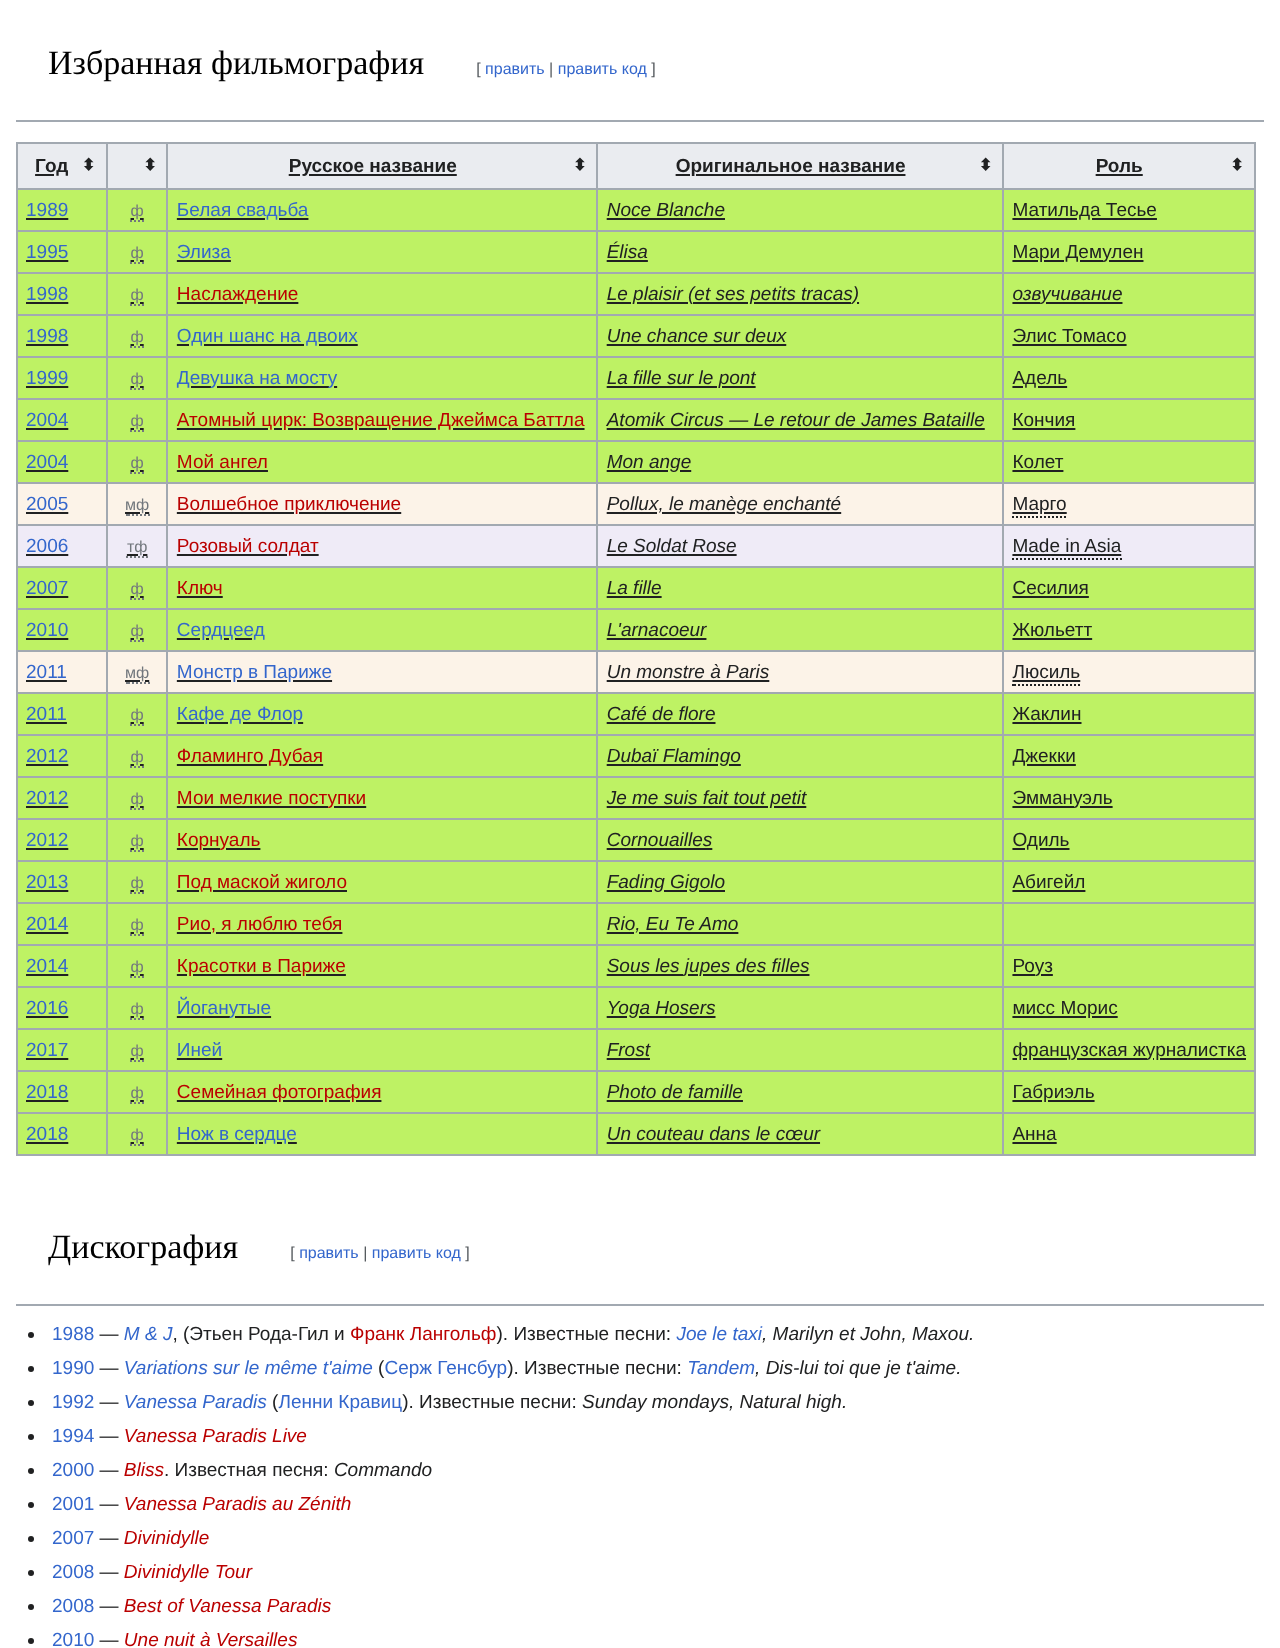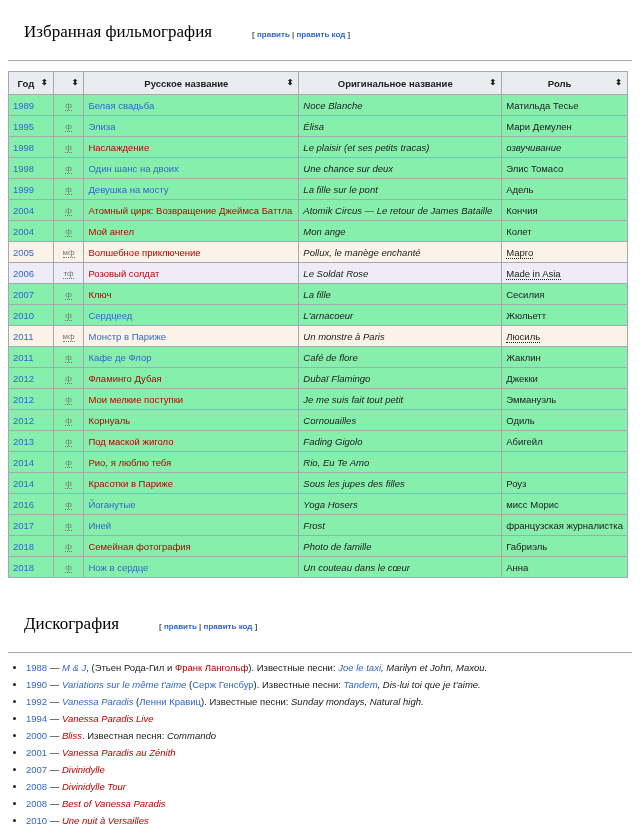--- a/index.html
+++ b/index.html
@@ -1,21 +1,21 @@
 <!DOCTYPE html>
 <html><head>
 <meta charset="utf-8">
 <style>
   html, body { margin:0; padding:0; background:#ffffff; }
   body { width:640px; height:824px; overflow:hidden; font-family:"Liberation Sans", sans-serif; color:#202122; font-size:10px; }
   .section-h { margin:0 0 0 8px; padding:6px 0 2px 0; width:624px; border-bottom:1px solid #a2a9b1; display:flex; align-items:baseline; }
   .section-h h2 { margin:16px; font-family:"Liberation Serif", "DejaVu Serif", serif; font-weight:normal; font-size:17px; color:#000; }
-  .editsec { font-size:8px; color:#54595d; margin-left:24px;font-weight:bold; }
+  .editsec { font-size:8px; color:#54595d; margin-left:10px; }
   .editsec a { color:#3366cc; text-decoration:none; }
-  table.wt { margin:10px 0 0 8px; border-collapse:collapse; width:620px; background:#86efac; font-size:9.5px; }
+  table.wt { margin:10px 0 0 8px; border-collapse:collapse; width:620px; background:#bef264; font-size:9.5px;text-decoration:underline; }
   table.wt th { background:#eaecf0; border:1px solid #a2a9b1; height:22px; font-weight:bold; text-align:center; position:relative; padding:0 14px 0 4px; }
   table.wt th .sort { position:absolute; right:5px; top:6px; font-size:8px; color:#202122; }
   table.wt td { border:1px solid #a2a9b1; height:20px; padding:0 4px; white-space:nowrap; }
   table.wt td.yr { color:#3366cc; }
   table.wt td.mk { text-align:center; color:#72777d; font-size:8px; }
   table.wt td.mk span { border-bottom:1px dotted #72777d; }
   .blue { color:#3366cc; }
   .red { color:#ba0000; }
   .ital { font-style:italic; color:#202122; }
   tr.anim td { background:#fcf3e8; }

